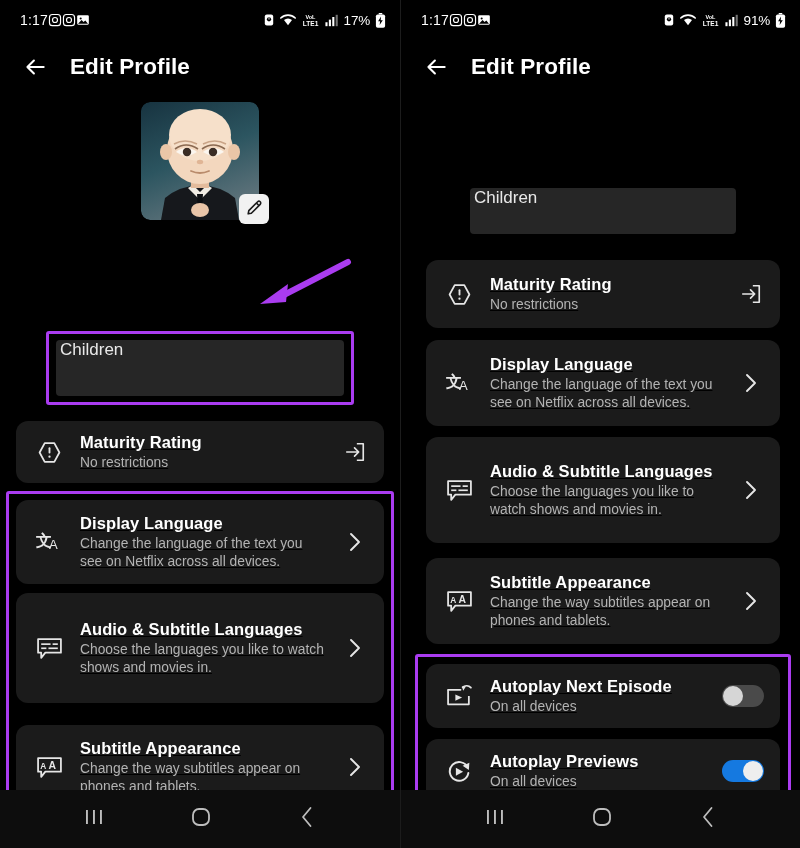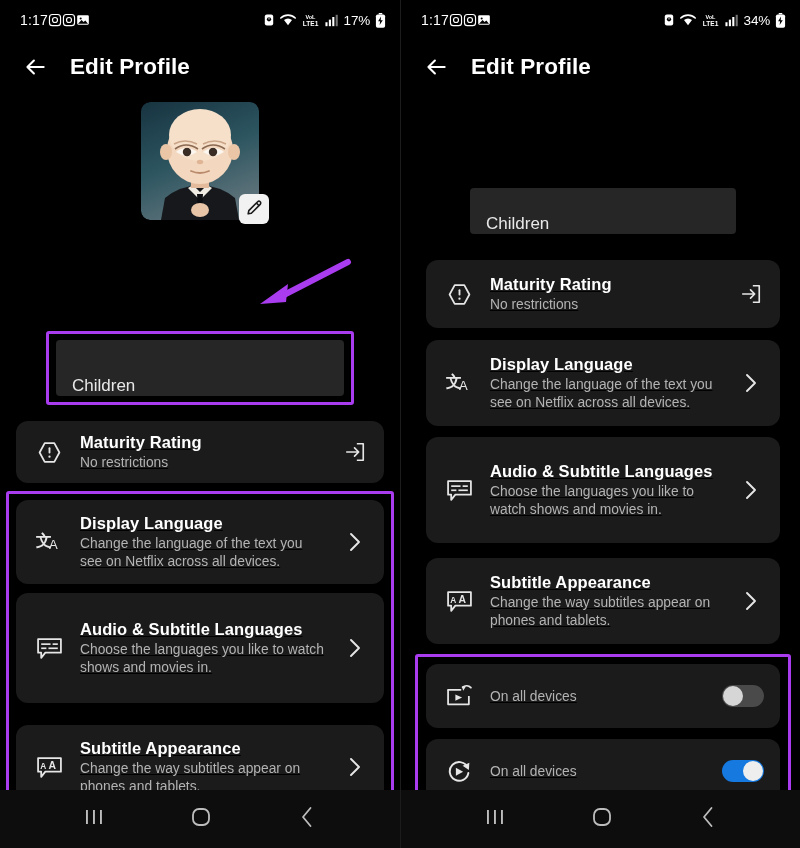--- a/index.html
+++ b/index.html
@@ -35,21 +35,21 @@
   
   .avatar-wrap{ display:flex; justify-content:center; margin-top:8px; position:relative; }
   .avatar-box{ position:relative; width:118px; height:118px; }
   .avatar{ width:118px; height:118px; border-radius:9px; overflow:hidden; display:block; }
   .pencil-badge{ position:absolute; right:-10px; bottom:-4px; width:30px; height:30px;
      background:#f2f2f2; border-radius:6px; display:flex; align-items:center;
      justify-content:center; }
 
   
   .name-field{ background:#262626; border-radius:4px; color:#e8e8e8;
-     font-size:17px; display:flex; align-items:flex-end; padding:0 16px; }
+     font-size:17px; display:flex; align-items:flex-start; padding:0 4px; }
 
   
   .card{ background:#1b1b1b; border-radius:12px; display:flex; align-items:center;
          padding:12px 16px; gap:14px; }
   .card .licon{ flex:0 0 34px; display:flex; align-items:center; justify-content:center; }
   .card .ctext{ flex:1 1 auto; min-width:0;text-decoration:underline; }
   .card .ctitle{ color:#fff; font-weight:bold; font-size:16.5px; line-height:1.22;
                  letter-spacing:.1px; }
   .card .csub{ color:#b3b3b3; font-size:13.8px; line-height:1.3; margin-top:2px; }
   .card .raction{ flex:0 0 26px; display:flex; align-items:center; justify-content:center; }
@@ -351,21 +351,21 @@
         <span class="ic"><svg width="19" height="15" viewBox="0 0 26 20">
               <text x="13" y="8" font-family="Liberation Sans" font-size="7.5" font-weight="bold" fill="#fff" text-anchor="middle">VoL</text>
               <text x="13" y="18" font-family="Liberation Sans" font-size="9" font-weight="bold" fill="#fff" text-anchor="middle">LTE1</text>
             </svg></span>
         <span class="ic"><svg width="14" height="13" viewBox="0 0 16 14">
               <rect x="0.5" y="9" width="2.4" height="4.5" fill="#fff"></rect>
               <rect x="4.4" y="6" width="2.4" height="7.5" fill="#fff"></rect>
               <rect x="8.3" y="3" width="2.4" height="10.5" fill="#fff"></rect>
               <rect x="12.2" y="0.5" width="2.4" height="13" fill="#fff" opacity="0.45"></rect>
             </svg></span>
-        <span class="sb-batt">34%</span>
+        <span class="sb-batt">91%</span>
         <span class="ic"><svg width="11" height="15" viewBox="0 0 12 17">
               <rect x="4" y="0" width="4" height="1.6" fill="#fff"></rect>
               <rect x="0.8" y="1.6" width="10.4" height="15" rx="2" fill="#fff"></rect>
               <path d="M6.6 4 L3.3 9.4 L5.6 9.4 L5 13.6 L8.6 8.1 L6.2 8.1 Z" fill="#000"></path>
             </svg></span>
       </div>
     </div>
 
     <div class="appbar">
       <span class="back-arrow"><svg width="26" height="26" viewBox="0 0 24 24">
@@ -462,36 +462,38 @@
         <span class="licon">
             <svg width="27" height="24" viewBox="0 0 26 22">
               <path d="M2 5 V19 H22 V11" fill="none" stroke="#e6e6e6" stroke-width="1.7" stroke-linejoin="round"></path>
               <path d="M2 5 H14" stroke="#e6e6e6" stroke-width="1.7" stroke-linecap="round"></path>
               <path d="M9 9.5 L15.5 12.5 L9 15.5 Z" fill="#e6e6e6"></path>
               <path d="M24 3 A6 6 0 0 0 16 2.5" fill="none" stroke="#e6e6e6" stroke-width="1.7" stroke-linecap="round"></path>
               <path d="M16.6 6 L15.3 2 L19.3 1.6 Z" fill="#e6e6e6"></path>
             </svg>
           </span>
         <span class="ctext">
+          <span class="ctitle" style="display:block">Autoplay Next Episode</span>
           <span class="csub" style="display:block">On all devices</span>
         </span>
         <span class="toggle off">
             <span class="knob"></span>
           </span>
       </div>
 
       <div class="card r-card-aprv">
         <span class="licon">
             <svg width="27" height="25" viewBox="0 0 26 24">
               <path d="M20.5 7.5 A9 9 0 1 0 21.5 13.5" fill="none" stroke="#e6e6e6" stroke-width="1.9" stroke-linecap="round"></path>
               <path d="M16 6.5 L22.5 3.5 L22 10.5 Z" fill="#e6e6e6"></path>
               <path d="M9.5 8.5 L16.5 12.2 L9.5 16 Z" fill="#e6e6e6"></path>
             </svg>
           </span>
         <span class="ctext">
+          <span class="ctitle" style="display:block">Autoplay Previews</span>
           <span class="csub" style="display:block">On all devices</span>
         </span>
         <span class="toggle on">
             <span class="knob"></span>
           </span>
       </div>
 
       <div class="hl r-hl-group"></div>
     </div>
 

